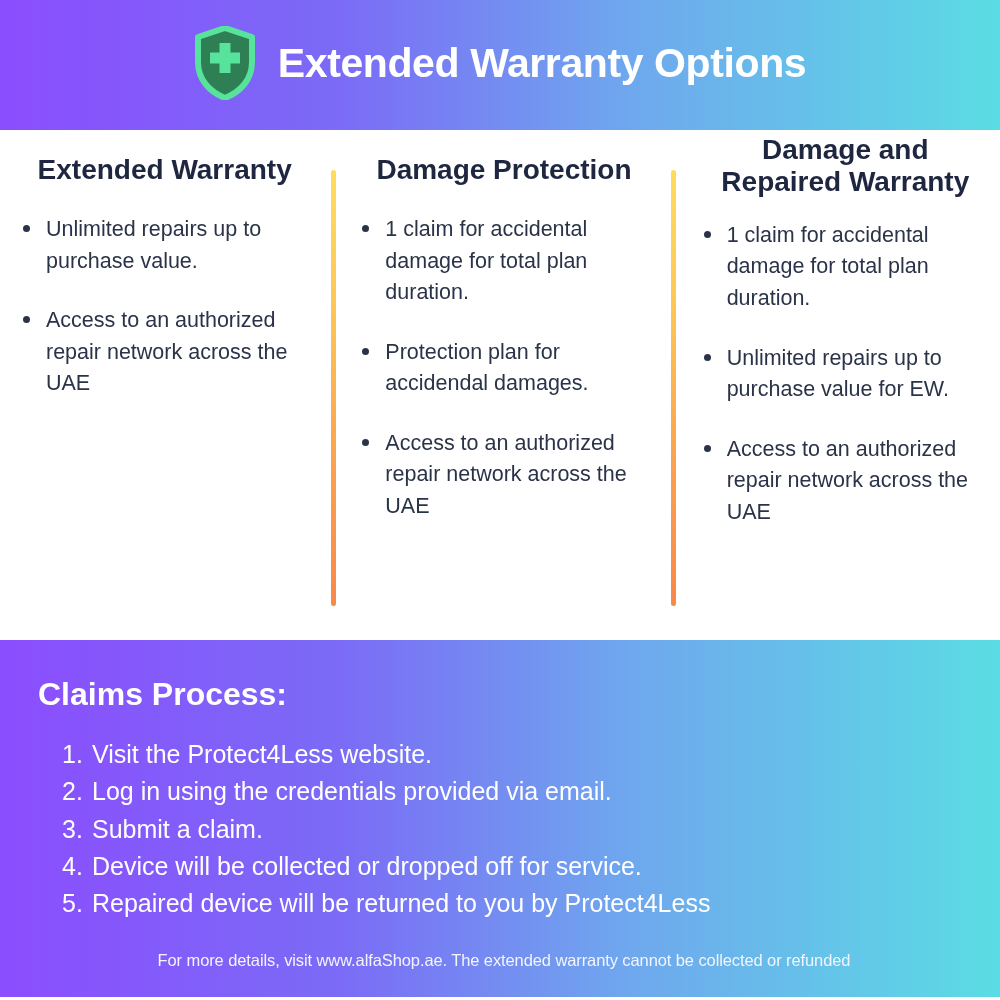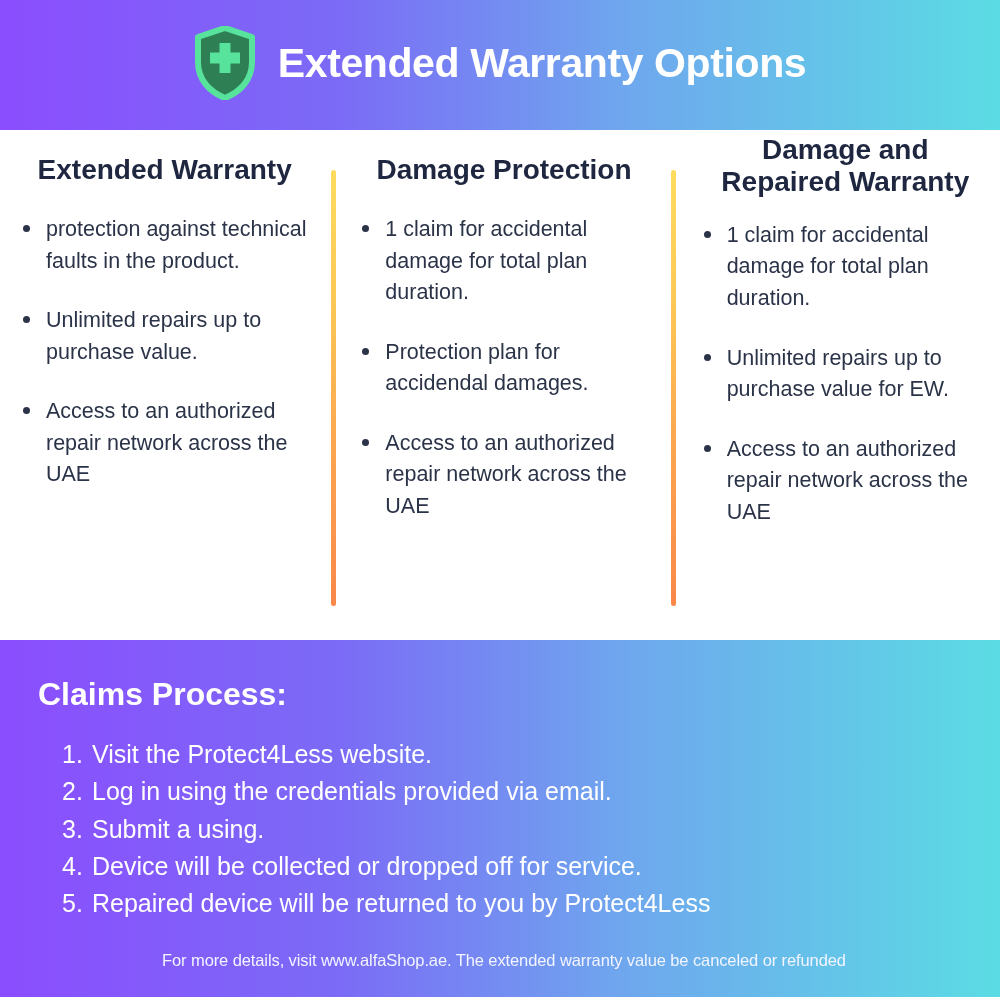--- a/index.html
+++ b/index.html
@@ -190,24 +190,20 @@
     <div class="header-title">Extended Warranty Options</div>
   </div>
 
   <div class="columns">
 
     <div class="column col-1">
       <div class="col-title">Extended Warranty</div>
       <ul class="bullets">
         <li class="bullet">
           <span class="dot"></span>
-          <span>protection against technical faults in the product.</span>
-        </li>
-        <li class="bullet">
-          <span class="dot"></span>
           <span>Unlimited repairs up to purchase value.</span>
         </li>
         <li class="bullet">
           <span class="dot"></span>
           <span>Access to an authorized repair network across the UAE</span>
         </li>
       </ul>
     </div>
 
     <div class="column col-2">
@@ -248,20 +244,20 @@
       </ul>
     </div>
 
   </div>
 
   <div class="claims">
     <div class="claims-title">Claims Process:</div>
     <ol class="claims-list">
       <li>Visit the Protect4Less website.</li>
       <li>Log in using the credentials provided via email.</li>
-      <li>Submit a using.</li>
+      <li>Submit a claim.</li>
       <li>Device will be collected or dropped off for service.</li>
       <li>Repaired device will be returned to you by Protect4Less</li>
     </ol>
-    <div class="claims-note">For more details, visit www.alfaShop.ae. The extended warranty value be canceled or refunded</div>
+    <div class="claims-note">For more details, visit www.alfaShop.ae. The extended warranty cannot be collected or refunded</div>
   </div>
 
 </div>
 
 </body></html>

